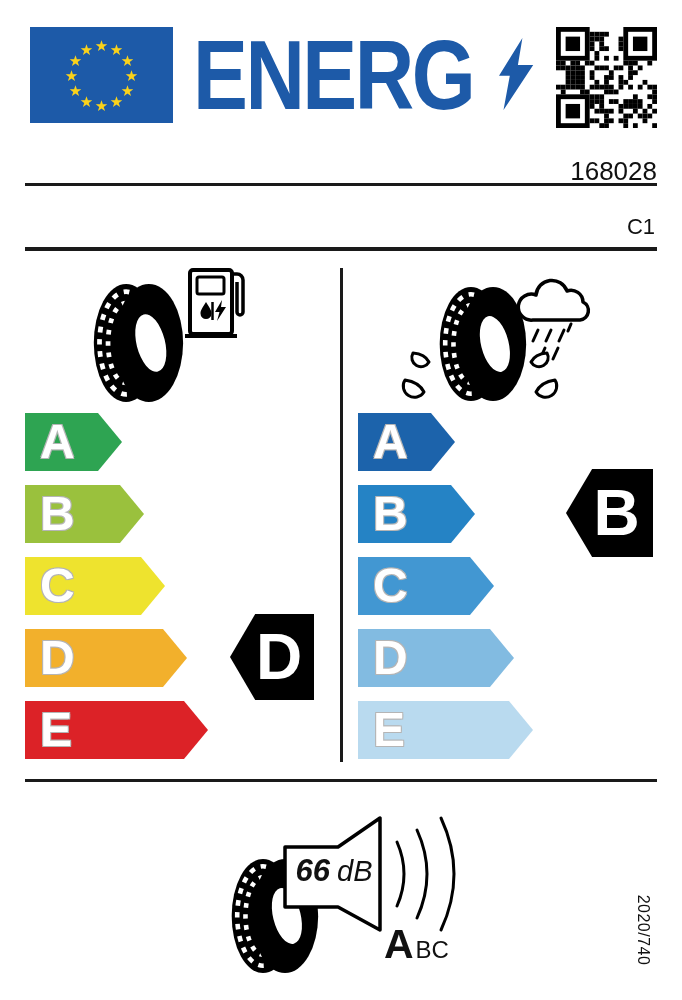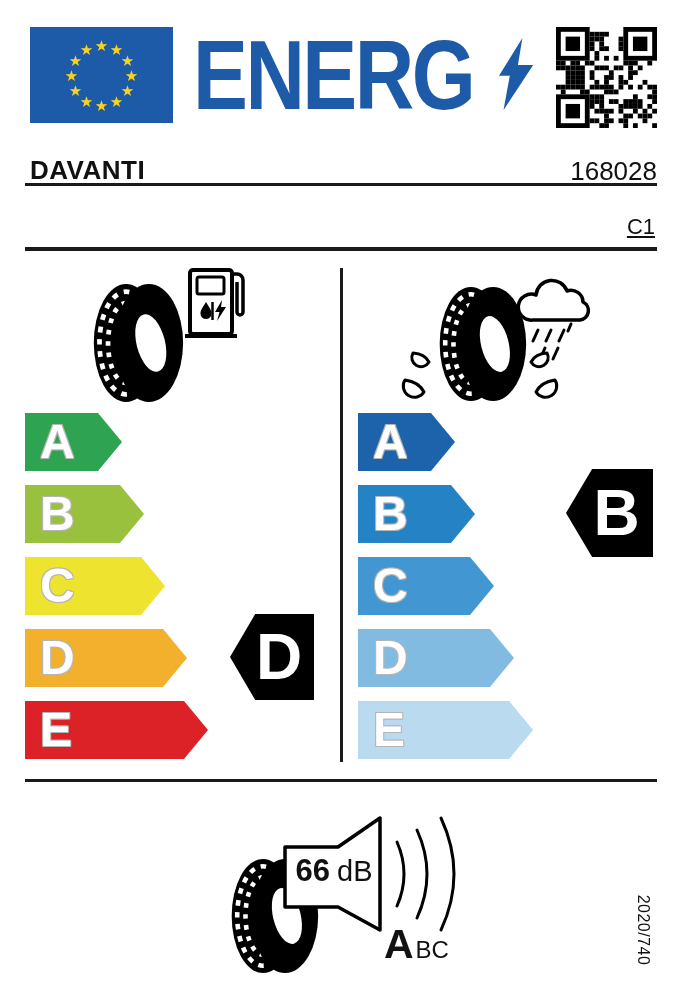--- a/index.html
+++ b/index.html
@@ -10,21 +10,21 @@
   .eu-star{position:absolute;color:#fad21b;font-size:15px;line-height:1;transform:translate(-50%,-50%);}
   .energ{position:absolute;left:193px;top:26px;font-size:98px;line-height:1;font-weight:bold;
          letter-spacing:-3px;transform:scaleX(0.84);transform-origin:left top;}
   .bolt{position:absolute;left:499px;top:36px;}
   .qr{position:absolute;left:556px;top:27px;}
   
   .row-text{position:absolute;line-height:1;}
   .brand{left:30px;top:157px;font-size:26px;font-weight:bold;letter-spacing:.5px;}
   .typeid{right:25px;top:158px;font-size:26px;text-align:right;}
   .size{left:30px;top:204px;font-size:31px;}
-  .tyreclass{right:27px;top:216px;font-size:22px;text-decoration:underline;}
+  .tyreclass{right:27px;top:216px;font-size:22px;}
   .hline{position:absolute;background:#1a1a1a;}
   
   .vdivider{position:absolute;left:340px;top:268px;width:3px;height:494px;background:#1a1a1a;}
   .scale{position:absolute;top:413px;}
   .scale-left{left:25px;}
   .scale-right{left:358px;}
   .arrow{display:flex;height:58px;margin-bottom:14px;}
   .arrow .abody{flex:1;position:relative;}
   .arrow .atip{width:0;height:0;border-top:29px solid transparent;border-bottom:29px solid transparent;}
   .arrow .cls{position:absolute;left:15px;top:50%;transform:translateY(-50%);
@@ -32,21 +32,21 @@
     text-shadow:-1px -1px 0 #b5b5b5,1px -1px 0 #b5b5b5,-1px 1px 0 #b5b5b5,1px 1px 0 #b5b5b5;}
   .badge{position:absolute;background:#000;display:flex;align-items:center;justify-content:center;
     clip-path:polygon(30% 0,100% 0,100% 100%,30% 100%,0 50%);}
   .badge span{color:#fff;font-weight:bold;font-size:64px;line-height:1;margin-left:14px;}
   .badge-fuel{left:230px;top:614px;width:84px;height:86px;}
   .badge-wet{left:566px;top:469px;width:87px;height:88px;}
   
   .icon-svg{position:absolute;}
   
   .db-text{position:absolute;left:290px;top:855px;width:88px;height:38px;display:flex;
-    align-items:baseline;justify-content:center;gap:7px;line-height:1;}
+    align-items:baseline;justify-content:center;gap:7px;line-height:1;font-style:italic;}
   .db-text .val{font-size:31px;font-weight:bold;}
   .db-text .unit{font-size:29px;}
   .abc{position:absolute;left:384px;top:924px;display:flex;align-items:baseline;gap:2px;line-height:1;}
   .abc .na{font-size:41px;font-weight:bold;}
   .abc .nbc{font-size:24px;}
   .regulation{position:absolute;left:598px;top:921px;width:90px;height:18px;text-align:center;
     font-size:16px;letter-spacing:.5px;transform:rotate(90deg);transform-origin:50% 50%;}
 </style>
 </head>
 <body>
@@ -232,21 +232,20 @@
       <rect x="4.809523809523809" y="4.809523809523809" width="24.047619047619047" height="24.047619047619047" fill="#fff"></rect>
       <rect x="9.619047619047619" y="9.619047619047619" width="14.428571428571427" height="14.428571428571427" fill="#000"></rect>
       <rect x="67.33333333333333" y="0" width="33.666666666666664" height="33.666666666666664" fill="#000"></rect>
       <rect x="72.14285714285714" y="4.809523809523809" width="24.047619047619047" height="24.047619047619047" fill="#fff"></rect>
       <rect x="76.95238095238095" y="9.619047619047619" width="14.428571428571427" height="14.428571428571427" fill="#000"></rect>
       <rect x="0" y="67.33333333333333" width="33.666666666666664" height="33.666666666666664" fill="#000"></rect>
       <rect x="4.809523809523809" y="72.14285714285714" width="24.047619047619047" height="24.047619047619047" fill="#fff"></rect>
       <rect x="9.619047619047619" y="76.95238095238095" width="14.428571428571427" height="14.428571428571427" fill="#000"></rect>
     </svg>
 
-  <div class="row-text brand">DAVANTI</div>
   <div class="row-text typeid">168028</div>
   <div class="hline" style="left:25px;top:183px;width:632px;height:3px"></div>
 
   <div class="row-text tyreclass">C1</div>
   <div class="hline" style="left:25px;top:247px;width:632px;height:4px"></div>
 
   <svg class="icon-svg" style="left:85px;top:258px" width="175" height="155" viewBox="0 0 175 155">
     <use href="#tyre" x="5" y="22" width="95" height="126"></use>
     <rect x="105" y="12" width="42" height="64" rx="3" fill="#fff" stroke="#000" stroke-width="4"></rect>
     <rect x="112" y="19" width="27" height="17" rx="2" fill="#fff" stroke="#000" stroke-width="3"></rect>

